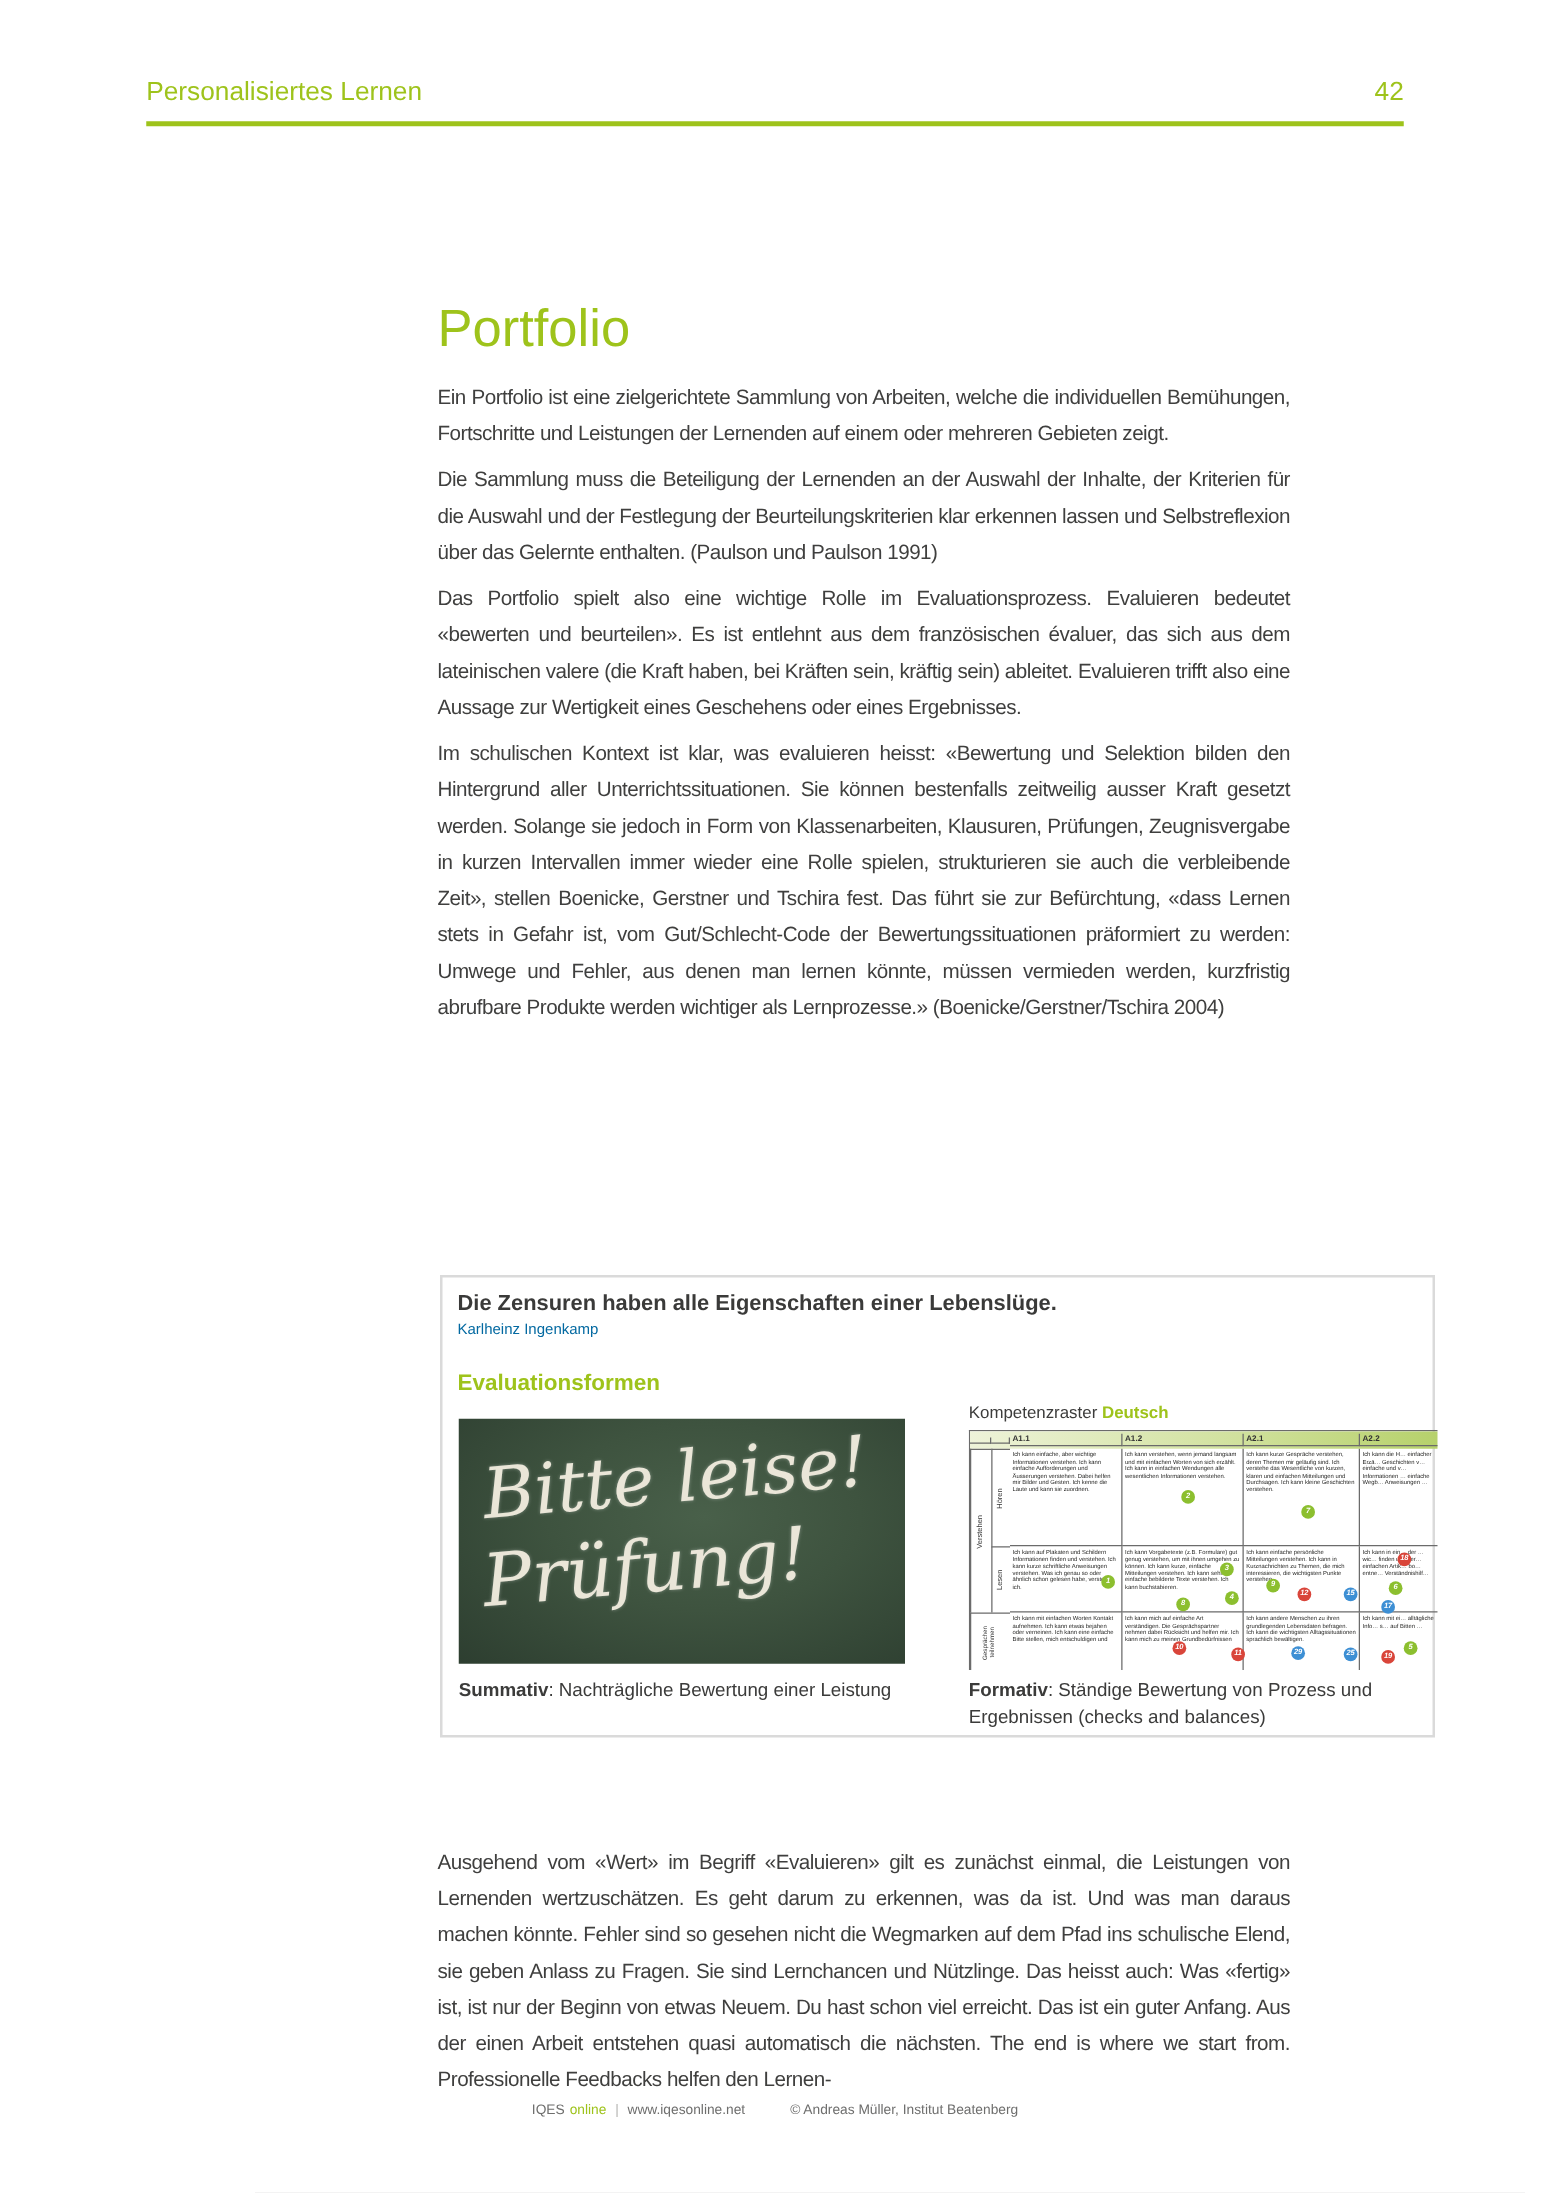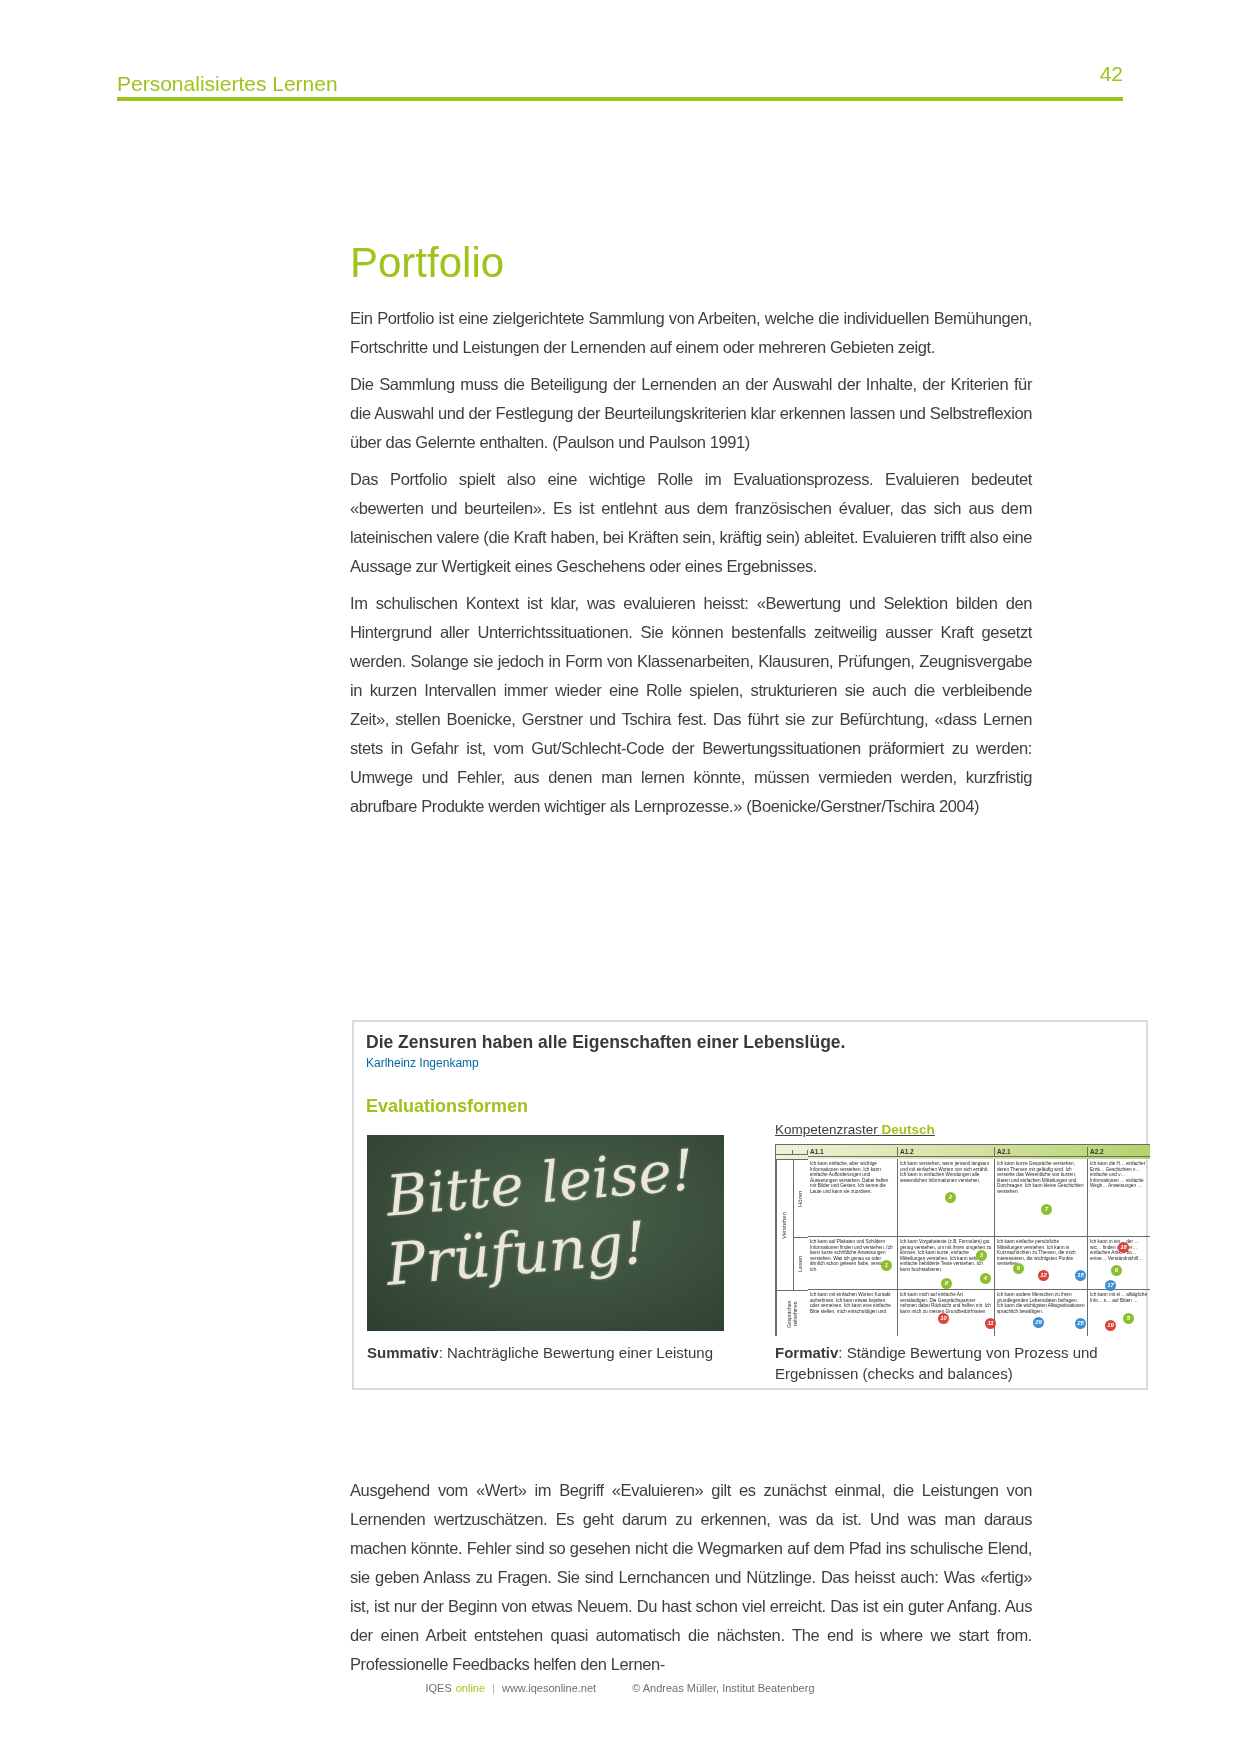--- a/index.html
+++ b/index.html
@@ -1,20 +1,20 @@
 <!DOCTYPE html>
 <html lang="de"><head>
 <meta charset="utf-8">
 <style>
   html,body{margin:0;padding:0;background:#e9e9e9;}
   .page{position:relative;width:1240px;height:1754px;background:#ffffff;margin:0 auto;
         font-family:"Liberation Sans",sans-serif;color:#3f3f3e;overflow:hidden;}
 
   
-  .hdr-title{position:absolute;left:117px;top:62px;font-size:21px;color:#9ec31b;margin-top:10px;}
+  .hdr-title{position:absolute;left:117px;top:62px;font-size:21px;color:#9ec31b;}
   .hdr-page{position:absolute;right:117px;top:62px;font-size:21px;color:#9ec31b;}
   .hdr-rule{position:absolute;left:117px;top:97px;width:1006px;height:4px;background:#9ec31b;}
 
   
   .article{position:absolute;left:350px;top:240px;width:682px;}
   .article h1{margin:0 0 18px 0;font-size:42px;line-height:46px;font-weight:400;color:#9ec31b;}
   .article p, .closing p{margin:0 0 8px 0;font-size:16.5px;line-height:29px;letter-spacing:-0.4px;
         text-align:justify;color:#3f3f3e;}
   .closing{position:absolute;left:350px;top:1432px;width:682px;margin-top:44px;}
 
@@ -28,21 +28,21 @@
   
   .board{position:absolute;left:13px;top:113px;width:357px;height:196px;overflow:hidden;
          background:radial-gradient(ellipse at 55% 40%, #49604a 0%, #3e533f 45%, #2d3e30 100%);}
   .board-inner{transform:rotate(-5deg);margin:14px 0 0 22px;}
   .chalk{font-family:"DejaVu Serif",serif;font-style:italic;color:#eae6d8;
          text-shadow:0 0 3px rgba(255,255,255,.35);}
   .chalk.l1{font-size:56px;line-height:66px;}
   .chalk.l2{font-size:58px;line-height:70px;margin-left:-6px;}
 
   
-  .raster{position:absolute;left:421px;top:100px;width:375px;height:214px;overflow:hidden;text-decoration:underline;}
+  .raster{position:absolute;left:421px;top:100px;width:375px;height:214px;overflow:hidden;}
   .raster-title{font-size:13.5px;color:#3c3c3b;margin:0 0 5px 0;}
   .raster-title .subject{color:#9ec31b;font-weight:bold;}
   .rtable{position:absolute;left:0;top:22px;width:375px;height:192px;overflow:hidden;
           border-top:1px solid #6b6b6b;border-left:1px solid #6b6b6b;font-size:4.7px;line-height:5.6px;color:#1d1d1b;}
   .rrow{display:flex;}
   .rcell{box-sizing:border-box;border-right:1px solid #6b6b6b;border-bottom:1px solid #6b6b6b;
          padding:2px 2px;overflow:hidden;}
   .rhead{height:14px;background:linear-gradient(90deg,#eef3d9 0%,#cfe09a 60%,#b6d16b 100%);
          font-size:6.5px;font-weight:bold;color:#333;display:flex;align-items:center;}
   .rhead .rcell{border-bottom:1px solid #6b6b6b;display:flex;align-items:center;}

